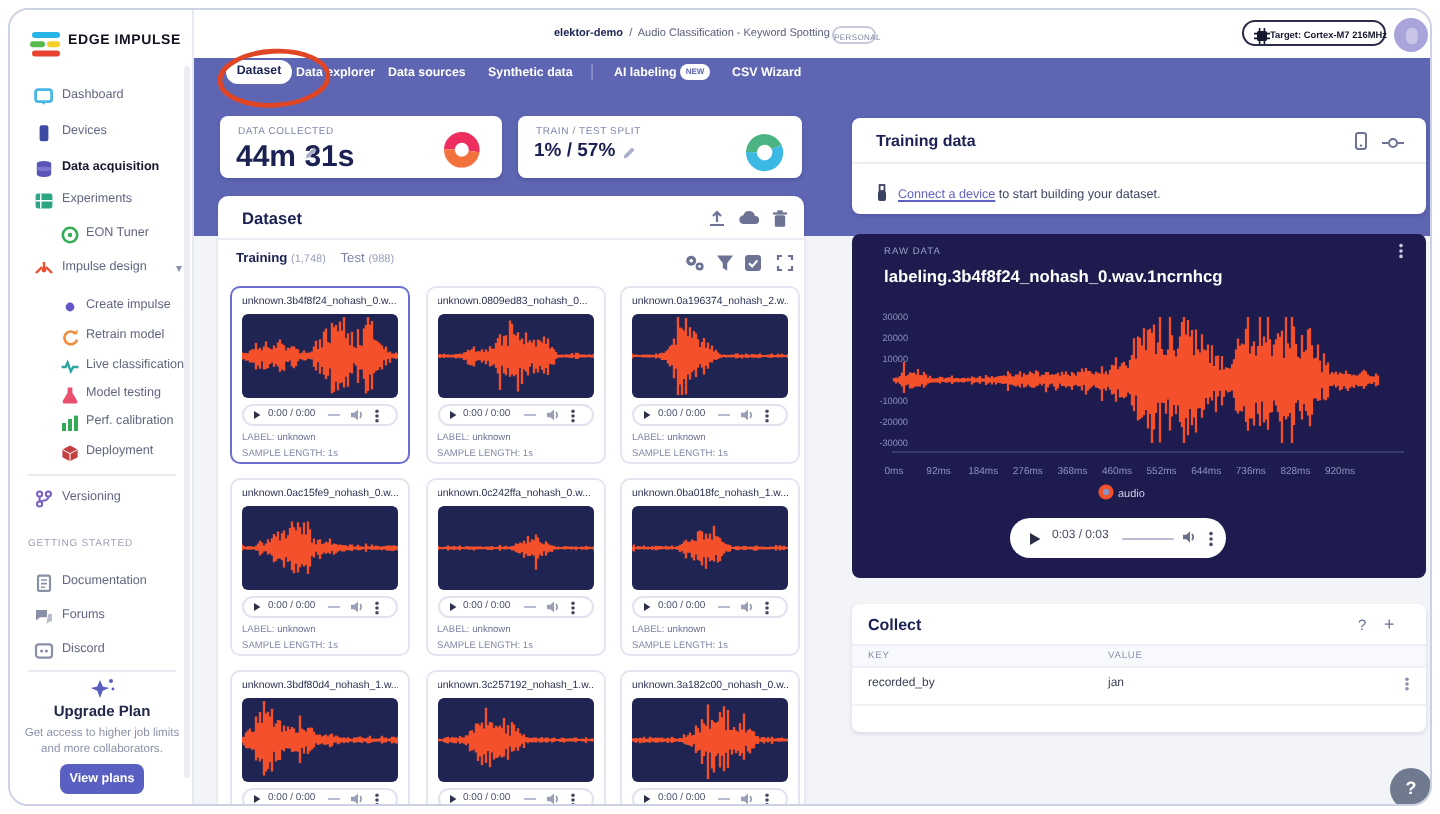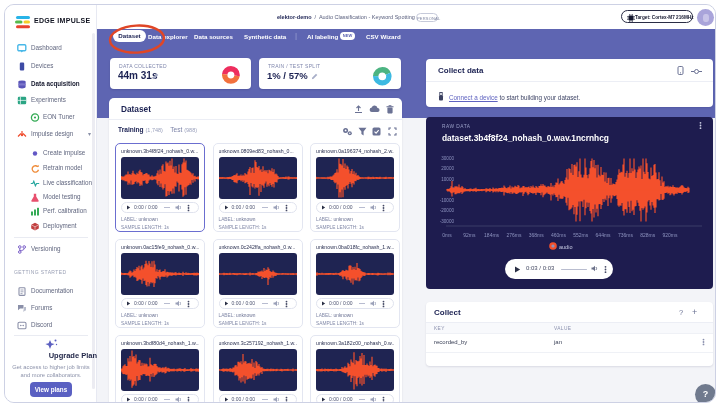--- a/index.html
+++ b/index.html
@@ -132,21 +132,21 @@
       </svg>
     </div>
     <div style="position:absolute;left:26px;top:316px;font-size:6.3px;font-weight:400;color:#60667f;white-space:nowrap">Discord</div>
     <div style="position:absolute;left:9px;top:330px;width:74px;height:1px;background:#e9ebf2"></div>
     <div style="position:absolute;left:38px;top:333px">
 <svg width="16" height="14" viewBox="0 0 16 14">
 <path d="M7 2l1.4 3.2L11.6 6 8.4 7.4 7 11 5.6 7.4 2.4 6l3.2-0.8z" fill="#5b5fc0"></path>
 <circle cx="12.5" cy="2.5" r="1" fill="#5b5fc0"></circle>
         <circle cx="13.5" cy="6.5" r="0.7" fill="#5b5fc0"></circle>
 </svg></div>
-    <div style="position:absolute;left:0;top:346px;width:92px;text-align:right;font-size:7.5px;font-weight:700;color:#23284a">Upgrade Plan</div>
+    <div style="position:absolute;left:0;top:346px;width:92px;text-align:center;font-size:7.5px;font-weight:700;color:#23284a">Upgrade Plan</div>
     <div style="position:absolute;left:0;top:359px;width:92px;text-align:center;font-size:5.8px;color:#8c92aa;line-height:7.5px">Get access to higher job limits<br>and more collaborators.</div>
     <div style="position:absolute;left:25px;top:377px;width:42px;height:15px;background:#5a60c2;border-radius:4px;color:#fff;font-size:6.3px;font-weight:700;text-align:center;line-height:15px">View plans</div>
 <div style="position:absolute;left:92px;top:0;right:0;height:24px;background:#fff"></div>
     <div style="position:absolute;left:272px;top:9px;font-size:5.5px;color:#575d7c;white-space:nowrap"><b style="color:#1b2152">elektor-demo</b> &nbsp;/&nbsp; Audio Classification - Keyword Spotting</div>
     <div style="position:absolute;left:411px;top:8px;width:22px;height:9px;border:1px solid #c6cada;border-radius:5px;font-size:4px;color:#7d84a0;text-align:center;line-height:9px;letter-spacing:0.2px">PERSONAL</div>
     <div style="position:absolute;left:616px;top:5px;width:72px;height:13px;border:1px solid #2a2d45;border-radius:8px;background:#fff">
       <span style="position:absolute;left:5px;top:2.5px">
         <svg width="8" height="8" viewBox="0 0 8 8" style="display:block;">
           <rect x="1.5" y="1.5" width="5" height="5" rx="0.8" fill="#14172e"></rect>
           <path d="M2.8 0v1.5M5.2 0v1.5M2.8 6.5V8M5.2 6.5V8M0 2.8h1.5M0 5.2h1.5M6.5 2.8H8M6.5 5.2H8" stroke="#14172e" stroke-width="0.8"></path>
@@ -163,21 +163,21 @@
     <div style="position:absolute;left:239px;top:27.5px;font-size:6.2px;font-weight:600;color:#fff;white-space:nowrap">Synthetic data</div>
     <div style="position:absolute;left:290px;top:26px;font-size:8px;color:#9ba0d0">|</div>
     <div style="position:absolute;left:302px;top:27.5px;font-size:6.2px;font-weight:600;color:#fff">AI labeling</div>
     <div style="position:absolute;left:335px;top:27px;width:15px;height:8px;background:#fff;border-radius:4px;font-size:4px;font-weight:700;color:#5e65b2;text-align:center;line-height:8px">NEW</div>
     <div style="position:absolute;left:361px;top:27.5px;font-size:6.2px;font-weight:600;color:#fff">CSV Wizard</div>
     <svg width="62" height="34" viewBox="0 0 62 34" style="position:absolute;left:101px;top:17px">
       <ellipse cx="31" cy="17" rx="27" ry="13.5" fill="none" stroke="#e04626" stroke-width="2.4" transform="rotate(-3 33 18)"></ellipse>
     </svg>
 <div style="position:absolute;left:105px;top:53px;width:141px;height:31px;background:#fff;border-radius:4px;box-shadow:0 1px 2px rgba(30,30,80,0.18)"></div>
     <div style="position:absolute;left:114px;top:58px;font-size:5px;color:#7f86ac;letter-spacing:0.3px">DATA COLLECTED</div>
-    <div style="position:absolute;left:113px;top:65px;font-size:10px;font-weight:700;color:#1b2152">44m 31s</div>
+    <div style="position:absolute;left:113px;top:65px;font-size:15px;font-weight:700;color:#1b2152">44m 31s</div>
     <svg width="19.8" height="19.8" viewBox="0 0 19.8 19.8" style="position:absolute;left:215.60000000000002px;top:60.099999999999994px">
       <circle cx="9.9" cy="9.9" r="6.2" fill="none" stroke="#ee2e5e" stroke-width="5.4" stroke-dasharray="20.26 18.70" stroke-dashoffset="9.74" transform="rotate(-90 9.9 9.9)"></circle>
       <circle cx="9.9" cy="9.9" r="6.2" fill="none" stroke="#f2713d" stroke-width="5.4" stroke-dasharray="18.70 20.26" stroke-dashoffset="-10.52" transform="rotate(-90 9.9 9.9)"></circle>
     </svg>
     <span style="position:absolute;left:147px;top:68px">
       <svg width="7" height="7" viewBox="0 0 7 7" style="display:block;">
         <path d="M0.8 6.2l0.5-1.8L5 0.7l1.3 1.3-3.7 3.7z" fill="#a8aec8"></path>
       </svg>
     </span>
     <div style="position:absolute;left:254px;top:53px;width:141.5px;height:31px;background:#fff;border-radius:4px;box-shadow:0 1px 2px rgba(30,30,80,0.18)"></div>
@@ -504,21 +504,21 @@
       </svg>
     </span>
     <span style="position:absolute;left:377px;top:390.5px">
       <svg width="3" height="8" viewBox="0 0 3 8" style="display:block;">
         <circle cx="1.5" cy="1.6" r="0.9" fill="#464b66"></circle>
         <circle cx="1.5" cy="4.0" r="0.9" fill="#464b66"></circle>
         <circle cx="1.5" cy="6.4" r="0.9" fill="#464b66"></circle>
       </svg>
     </span>
 <div style="position:absolute;left:421px;top:54px;width:287px;height:48px;background:#fff;border-radius:4px;box-shadow:0 1px 2px rgba(30,30,80,0.15)"></div>
-    <div style="position:absolute;left:433px;top:61px;font-size:8px;font-weight:700;color:#1b2152">Collect data</div>
+    <div style="position:absolute;left:433px;top:61px;font-size:8px;font-weight:700;color:#1b2152">Training data</div>
     <span style="position:absolute;left:672px;top:61px">
       <svg width="7" height="9" viewBox="0 0 7 9" style="display:block;">
         <rect x="1" y="0.5" width="5" height="8" rx="1.2" stroke="#6b7294" stroke-width="1" fill="none"></rect>
         <circle cx="3.5" cy="6.8" r="0.6" fill="#6b7294"></circle>
       </svg>
     </span>
     <span style="position:absolute;left:686px;top:62px">
       <svg width="11" height="9" viewBox="0 0 11 9" style="display:block;">
         <line x1="0" y1="4.5" x2="3" y2="4.5" stroke="#6b7294" stroke-width="1"></line>
         <circle cx="5.5" cy="4.5" r="2" stroke="#6b7294" stroke-width="1" fill="none"></circle>
@@ -535,21 +535,21 @@
     <div style="position:absolute;left:444px;top:89px;font-size:6.3px;color:#3f4566;white-space:nowrap"><span style="color:#5f63c0;text-decoration:underline">Connect a device</span> to start building your dataset.</div>
     <div style="position:absolute;left:421px;top:112px;width:287px;height:171.5px;background:#1e1c4f;border-radius:4px"></div>
     <div style="position:absolute;left:437px;top:119px;font-size:4.8px;color:#9aa0c8;letter-spacing:0.5px">RAW DATA</div>
     <span style="position:absolute;left:694px;top:116px">
       <svg width="3" height="9" viewBox="0 0 3 9" style="display:block;">
         <circle cx="1.5" cy="1.8" r="0.9" fill="#c8cbe0"></circle>
         <circle cx="1.5" cy="4.5" r="0.9" fill="#c8cbe0"></circle>
         <circle cx="1.5" cy="7.2" r="0.9" fill="#c8cbe0"></circle>
       </svg>
     </span>
-    <div style="position:absolute;left:437px;top:128px;font-size:8.4px;font-weight:700;color:#fff;white-space:nowrap">dataset.3b4f8f24_nohash_0.wav.1ncrnhcg</div>
+    <div style="position:absolute;left:437px;top:128px;font-size:8.4px;font-weight:700;color:#fff;white-space:nowrap">labeling.3b4f8f24_nohash_0.wav.1ncrnhcg</div>
     <svg width="272" height="100" viewBox="0 0 272 100" style="position:absolute;left:426px;top:146px">
       <text x="23" y="8.8" font-size="4.6" fill="#8d93bf" text-anchor="end">30000</text>
       <text x="23" y="19.3" font-size="4.6" fill="#8d93bf" text-anchor="end">20000</text>
       <text x="23" y="29.8" font-size="4.6" fill="#8d93bf" text-anchor="end">10000</text>
       <text x="23" y="40.3" font-size="4.6" fill="#8d93bf" text-anchor="end">0</text>
       <text x="23" y="50.8" font-size="4.6" fill="#8d93bf" text-anchor="end">-10000</text>
       <text x="23" y="61.3" font-size="4.6" fill="#8d93bf" text-anchor="end">-20000</text>
       <text x="23" y="71.8" font-size="4.6" fill="#8d93bf" text-anchor="end">-30000</text>
       <line x1="15" y1="75" x2="271" y2="75" stroke="#41466f" stroke-width="0.8"></line>
       <g transform="translate(16,0)">

